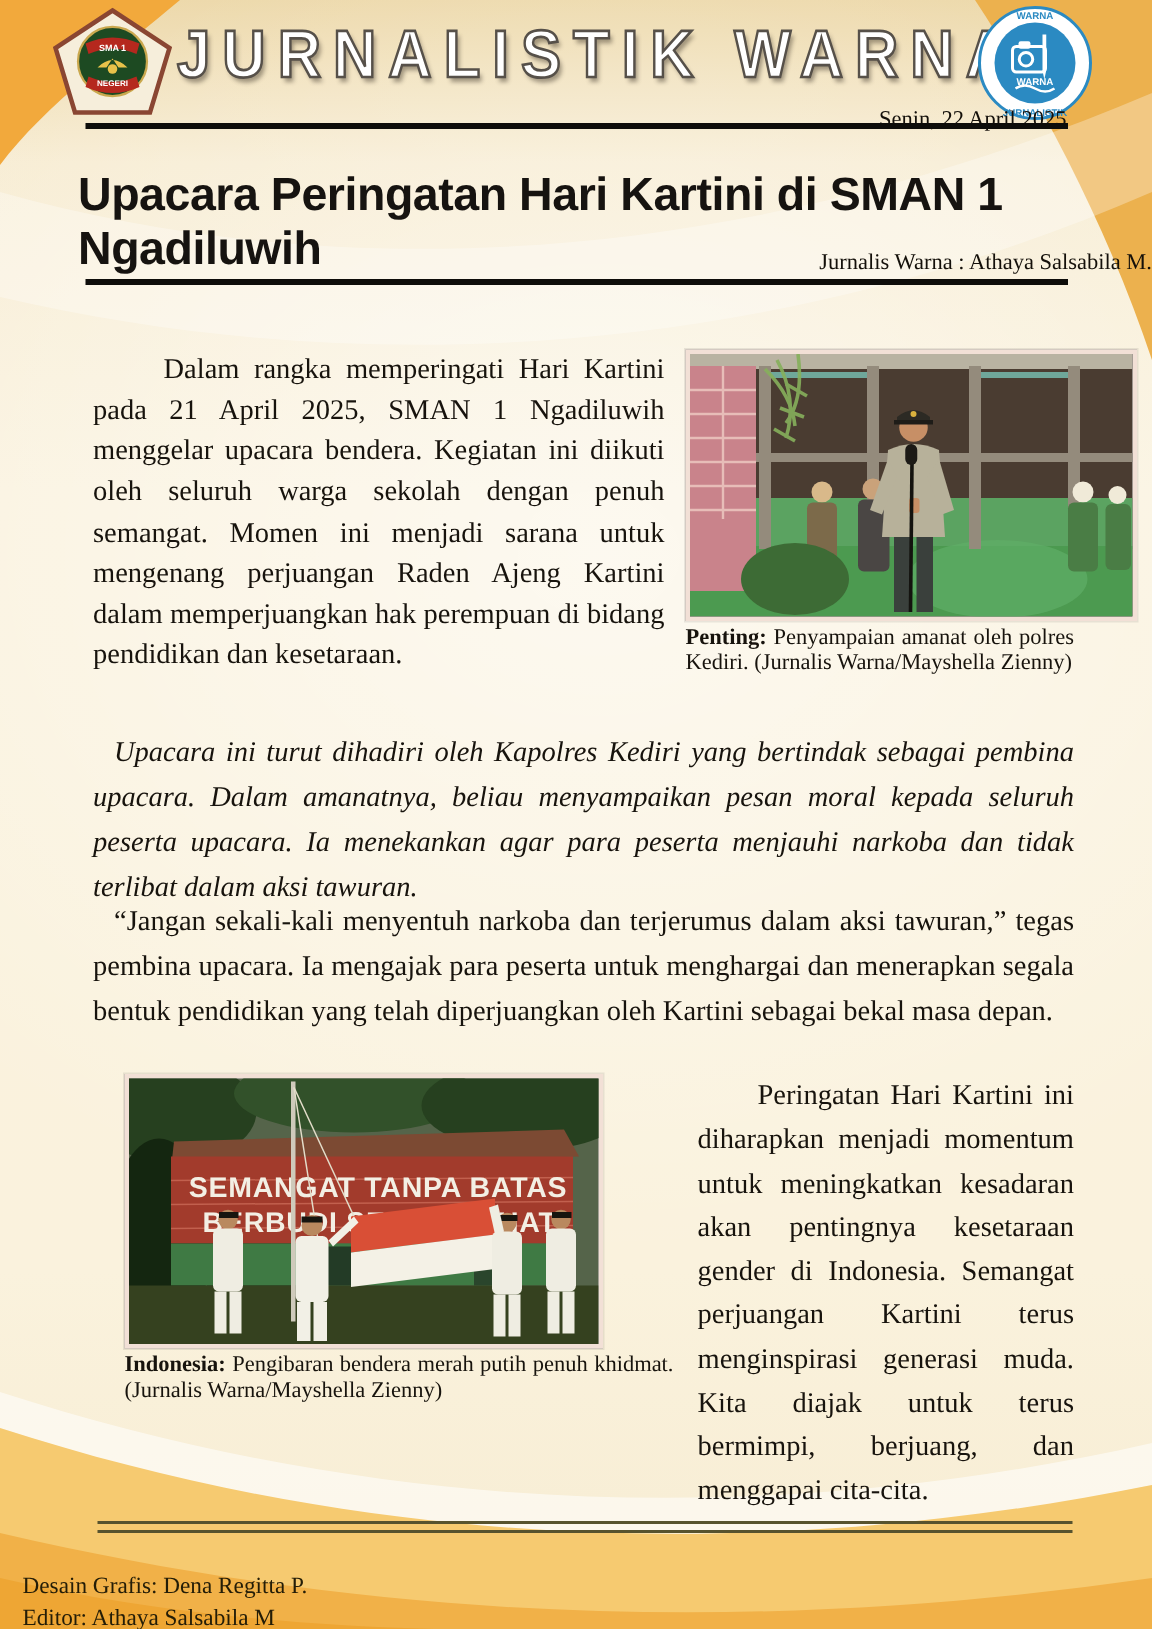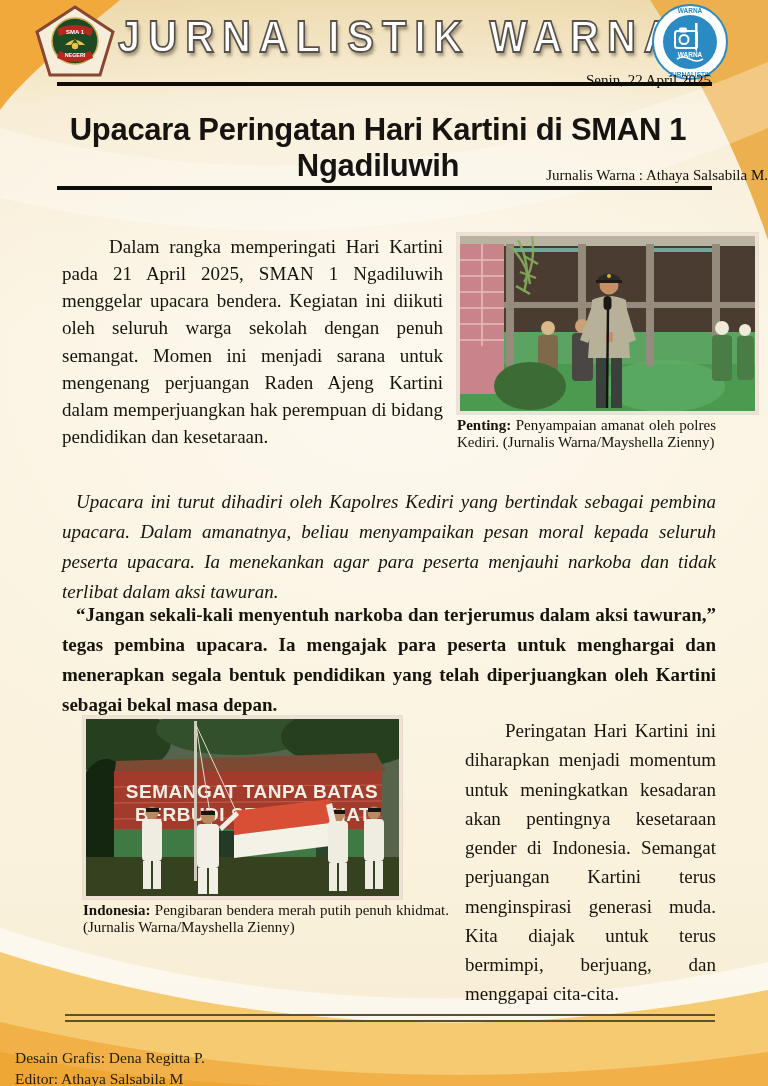--- a/index.html
+++ b/index.html
@@ -22,35 +22,35 @@
     text-shadow:2px 3px 3px rgba(60,50,40,0.45);
     transform:scaleY(1.12); transform-origin:top center; white-space:nowrap;
   }
   .logo-school{left:33px; top:5px; width:84px; height:74px;}
   .logo-club{left:651px; top:3px; width:78px; height:78px;}
   .dateline{right:57px; top:72px; font-size:15px; color:#14100a;}
   .rule{left:57px; right:56px; height:4px; background:#0e0d0a;}
   .rule-1{top:82px;}
   .rule-2{top:186px;}
   .headline{
-    left:24px; right:36px; top:91px; text-align:center;
+    left:52px; right:36px; top:91px; 
     font-family:"Liberation Sans", sans-serif; font-weight:bold;
     font-size:31px; line-height:1.18; color:#161310; letter-spacing:-0.3px;
   }
   .byline{left:0; right:0; top:167px; text-align:right; font-size:15px; color:#14100a;}
 
   
   .copy{
     font-size:19px; color:#17130d; text-align:justify; line-height:1.58; margin:0;
   }
   .row-1{left:62px; right:52px; top:233px; display:flex; gap:14px; align-items:flex-start;}
   .row-1 .copy{flex:1; line-height:1.43; text-indent:47px;}
   .col-photo-1{width:259px; flex:none;}
   .para-2{left:62px; right:52px; top:487px; text-indent:14px;font-style:italic;}
-  .para-3{left:62px; right:52px; top:600px; text-indent:14px;font-weight:bold;}
+  .para-3{left:62px; right:52px; top:600px; text-indent:14px;}
   .row-2{left:83px; right:52px; top:716px; display:flex; gap:16px; align-items:flex-start;}
   .col-photo-2{width:366px; flex:none;}
   .row-2 .copy{flex:1; line-height:1.54; text-indent:40px;}
 
   figure{margin:0;}
   .photo-frame{display:block; border:3px solid #f2e0d6; box-shadow:0 0 0 1px rgba(0,0,0,0.08); background:#888;}
   .caption{
     margin-top:3px; font-size:15px; line-height:1.16; color:#17130d; text-align:justify;
   }
   .caption strong{font-weight:bold;}

